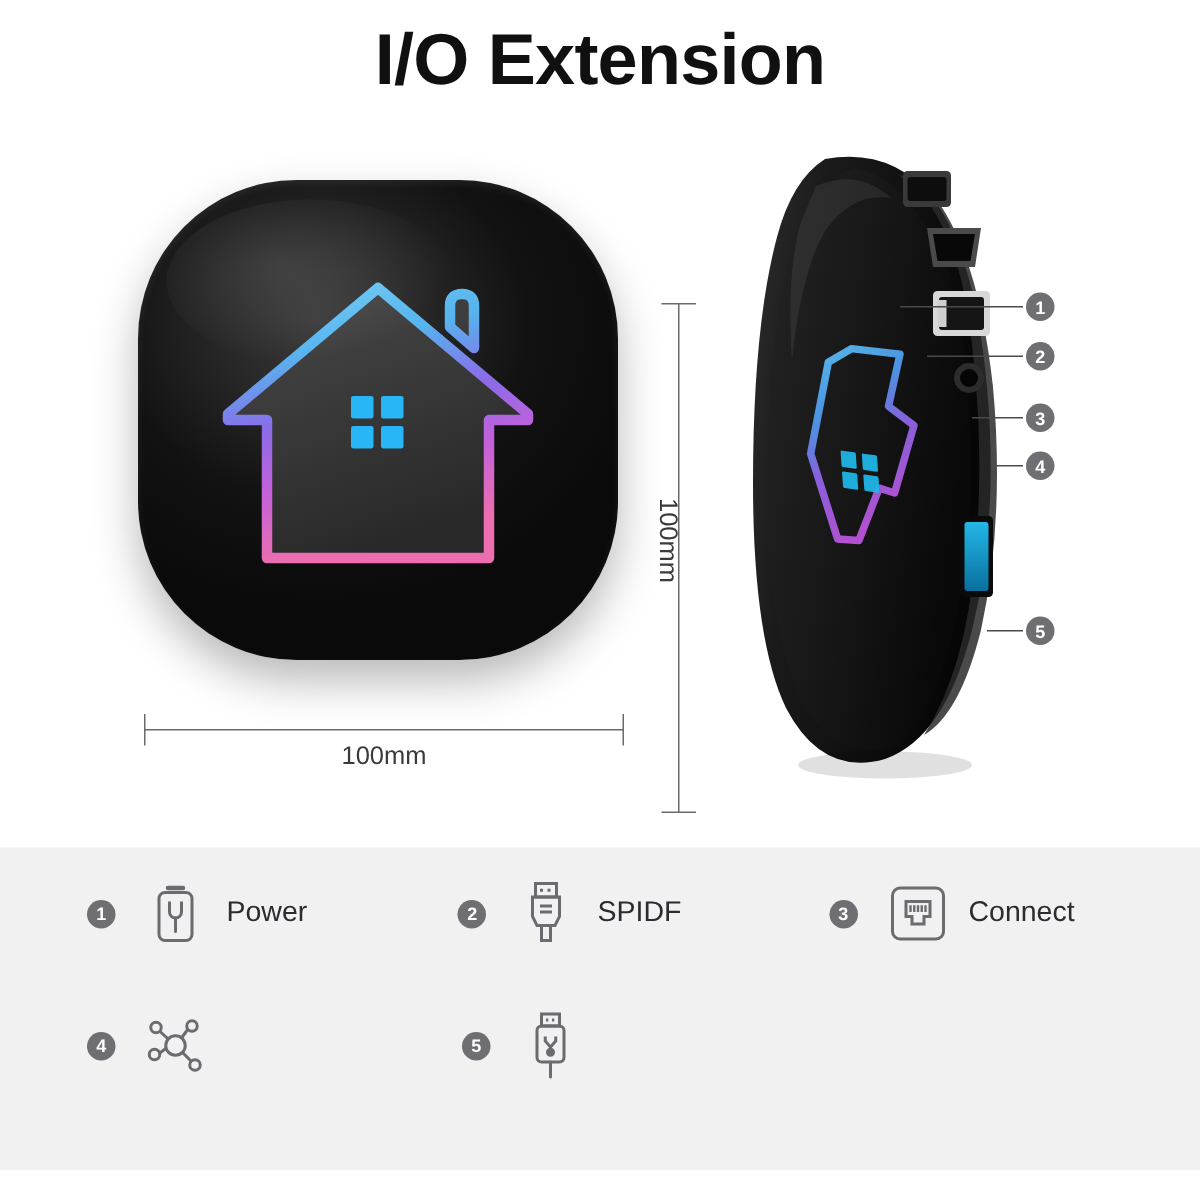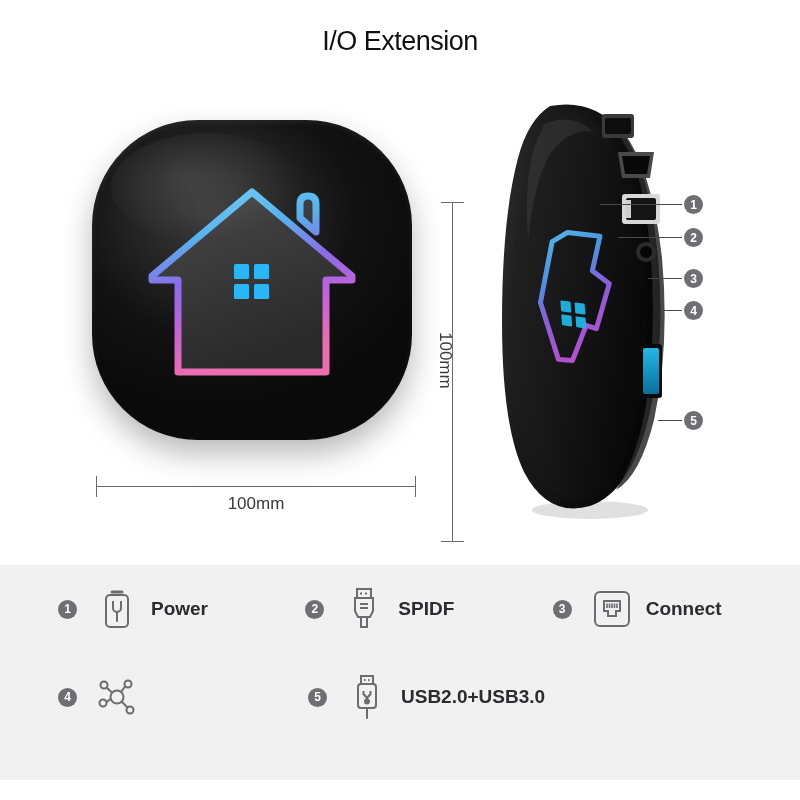--- a/index.html
+++ b/index.html
@@ -18,22 +18,22 @@
   
   .title-bar {
     width: 800px;
     height: 82px;
     display: flex;
     align-items: center;
     justify-content: center;
     background: #ffffff;
   }
   .title {
-    font-size: 27px;
-    font-weight: normal;
+    font-size: 48px;
+    font-weight: bold;
     color: #101010;
     letter-spacing: -0.5px;
     line-height: 1;
   }
 
   
   .hero {
     position: relative;
     width: 800px;
     height: 483px;
@@ -198,21 +198,21 @@
     margin-left: 18px;
     margin-right: 12px;
     display: flex;
     align-items: center;
     justify-content: center;
     flex: 0 0 auto;
   }
   .legend-icon svg { display: block; overflow: visible; }
   .legend-label {
     font-size: 19px;
-    font-weight: bold;
+    font-weight: normal;
     color: #2b2b30;
     line-height: 1.22;
     white-space: pre-line;
   }
 </style>
 </head>
 <body>
 
 <div class="title-bar">
   <div class="title">I/O Extension</div>
@@ -431,17 +431,16 @@
           <line x1="13" y1="6" x2="14.5" y2="6" stroke-width="2"></line>
           <line x1="17" y1="6" x2="18.5" y2="6" stroke-width="2"></line>
           <rect x="7" y="10" width="18" height="24" rx="3"></rect>
           <path d="M16 30 v-6"></path>
           <path d="M16 24 l-3.5 -4 v-3"></path>
           <path d="M16 24 l3.5 -4 v-3"></path>
           <circle cx="16" cy="27.5" r="2"></circle>
           <line x1="16" y1="34" x2="16" y2="44" stroke-linecap="round"></line>
         </svg>
       </div>
-      <div class="legend-label">USB2.0+USB3.0</div>
     </div>
 
   </div>
 </div>
 
 </body></html>

